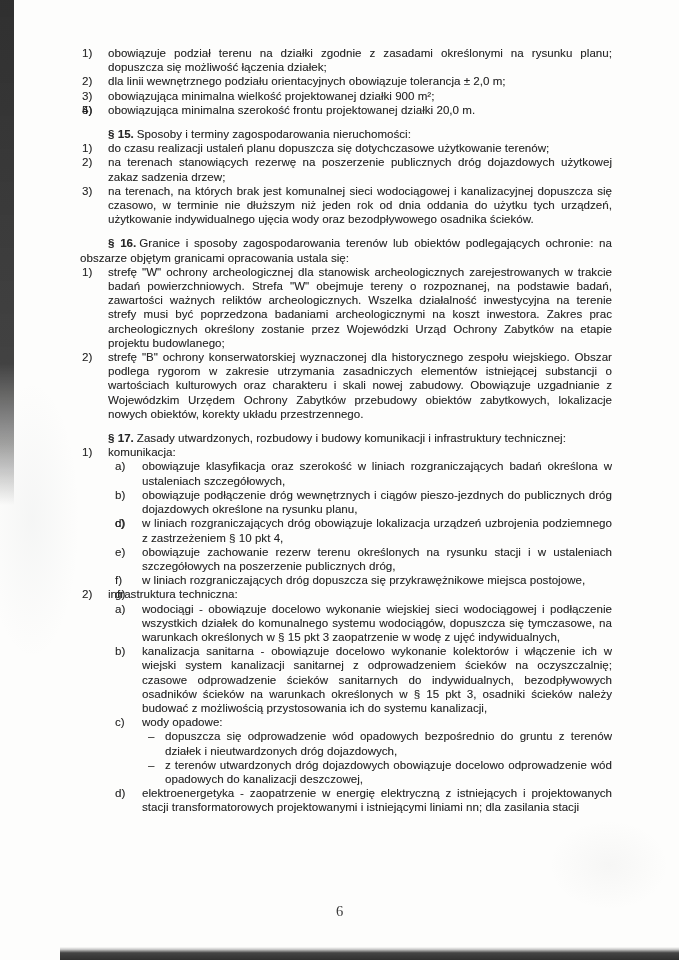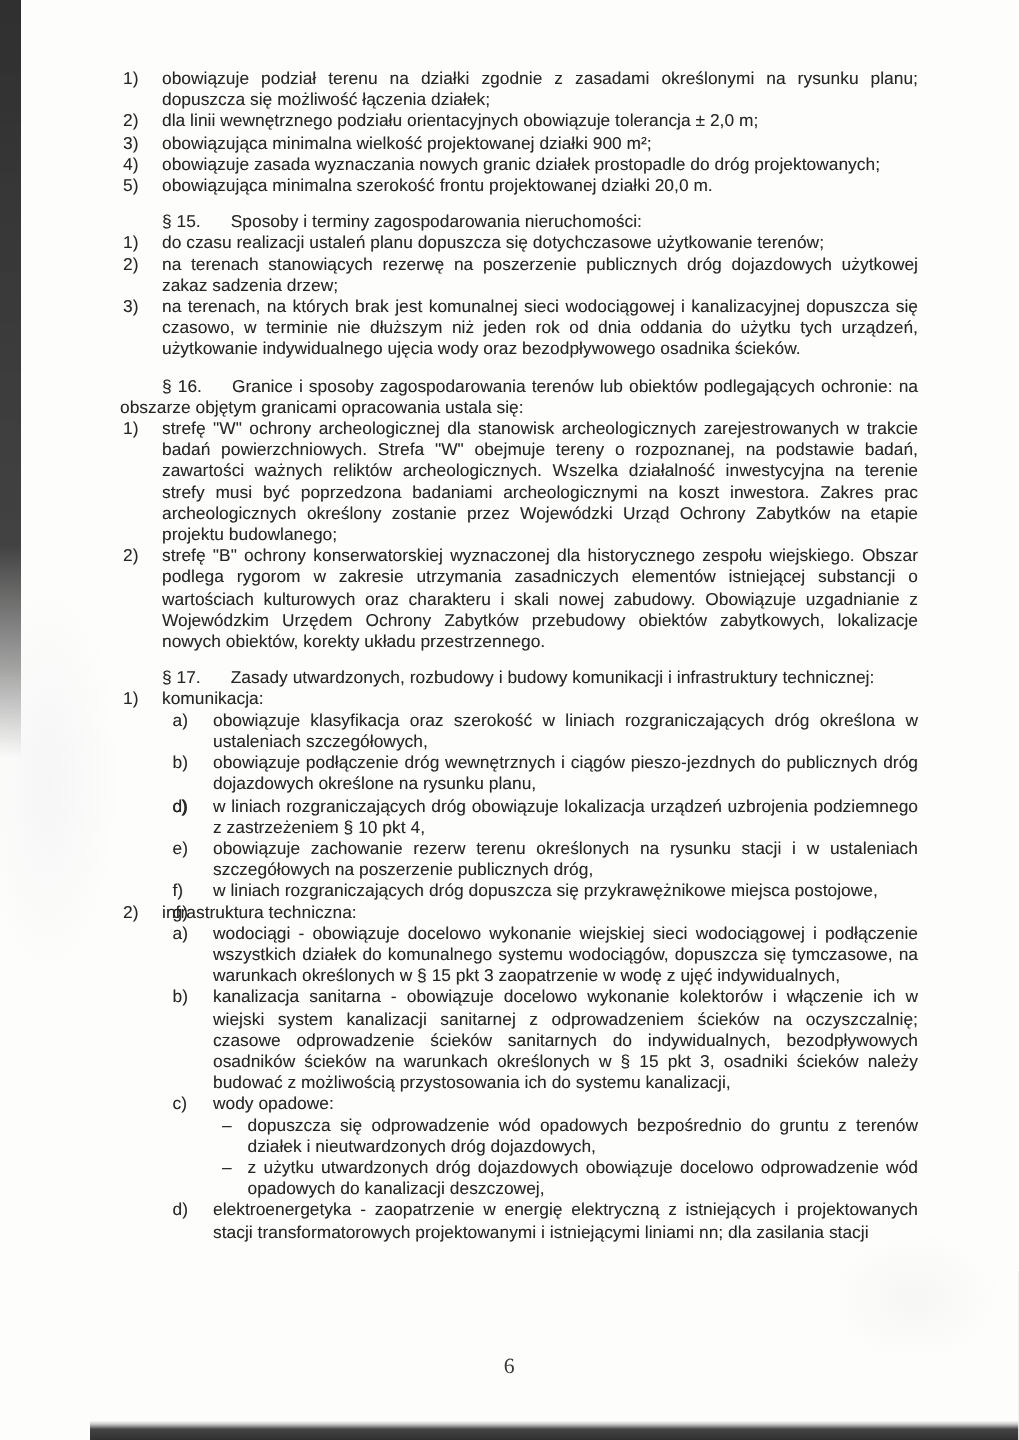--- a/index.html
+++ b/index.html
@@ -40,21 +40,21 @@
   }
   
   .body{
     position:absolute;left:80px;top:46px;width:532px;
     font-size:11.5px;line-height:14.2px;
     text-align:justify;
     letter-spacing:0.05px;
     text-shadow:0.2px 0.2px 0.3px rgba(40,40,40,0.30);
   }
   .heading{margin:10px 0 0 0;text-indent:28px;}
-  .heading .sym{font-weight:normal;margin-right:20px;}
+  .heading .sym{font-weight:bold;margin-right:3px;}
   p{margin:0;}
   .item{position:relative;padding-left:28px;}
   .item .lbl{position:absolute;left:2px;top:0;}
   .lvl2{margin-left:35px;padding-left:27px;}
   .lvl2 .lbl{left:0;}
   .dash{margin-left:68px;padding-left:17px;}
   .dash .lbl{left:0;}
   .pagenum{
     position:absolute;left:0;right:0;top:903px;
     text-align:center;
@@ -80,21 +80,20 @@
     <div class="item">
       <span class="lbl">2)</span>
       <span>dla linii wewnętrznego podziału orientacyjnych obowiązuje tolerancja ± 2,0 m;</span>
     </div>
     <div class="item">
       <span class="lbl">3)</span>
       <span>obowiązująca minimalna wielkość projektowanej działki 900 m²;</span>
     </div>
     <div class="item">
       <span class="lbl">4)</span>
-      <span>obowiązuje zasada wyznaczania nowych granic działek prostopadle do dróg projektowanych;</span>
     </div>
     <div class="item">
       <span class="lbl">5)</span>
       <span>obowiązująca minimalna szerokość frontu projektowanej działki 20,0 m.</span>
     </div>
 
     <p class="heading">
       <span class="sym">§ 15.</span><span>Sposoby i terminy zagospodarowania nieruchomości:</span>
     </p>
     <div class="item">
@@ -124,21 +123,21 @@
 
     <p class="heading">
       <span class="sym">§ 17.</span><span>Zasady utwardzonych, rozbudowy i budowy komunikacji i infrastruktury technicznej:</span>
     </p>
     <div class="item">
       <span class="lbl">1)</span>
       <span>komunikacja:</span>
     </div>
     <div class="item lvl2">
       <span class="lbl">a)</span>
-      <span>obowiązuje klasyfikacja oraz szerokość w liniach rozgraniczających dróg określona w ustaleniach szczegółowych,</span>
+      <span>obowiązuje klasyfikacja oraz szerokość w liniach rozgraniczających badań określona w ustaleniach szczegółowych,</span>
     </div>
     <div class="item lvl2">
       <span class="lbl">b)</span>
       <span>obowiązuje podłączenie dróg wewnętrznych i ciągów pieszo-jezdnych do publicznych dróg dojazdowych określone na rysunku planu,</span>
     </div>
     <div class="item lvl2">
       <span class="lbl">c)</span>
     </div>
     <div class="item lvl2">
       <span class="lbl">d)</span>
@@ -170,21 +169,21 @@
     <div class="item lvl2">
       <span class="lbl">c)</span>
       <span>wody opadowe:</span>
     </div>
     <div class="item dash">
       <span class="lbl">–</span>
       <span>dopuszcza się odprowadzenie wód opadowych bezpośrednio do gruntu z terenów działek i nieutwardzonych dróg dojazdowych,</span>
     </div>
     <div class="item dash">
       <span class="lbl">–</span>
-      <span>z użytku utwardzonych dróg dojazdowych obowiązuje docelowo odprowadzenie wód opadowych do kanalizacji deszczowej,</span>
+      <span>z terenów utwardzonych dróg dojazdowych obowiązuje docelowo odprowadzenie wód opadowych do kanalizacji deszczowej,</span>
     </div>
     <div class="item lvl2">
       <span class="lbl">d)</span>
       <span>elektroenergetyka - zaopatrzenie w energię elektryczną z istniejących i projektowanych stacji transformatorowych projektowanymi i istniejącymi liniami nn; dla zasilania stacji</span>
     </div>
 
   </div>
 
   <div class="pagenum">6</div>
 </div>

